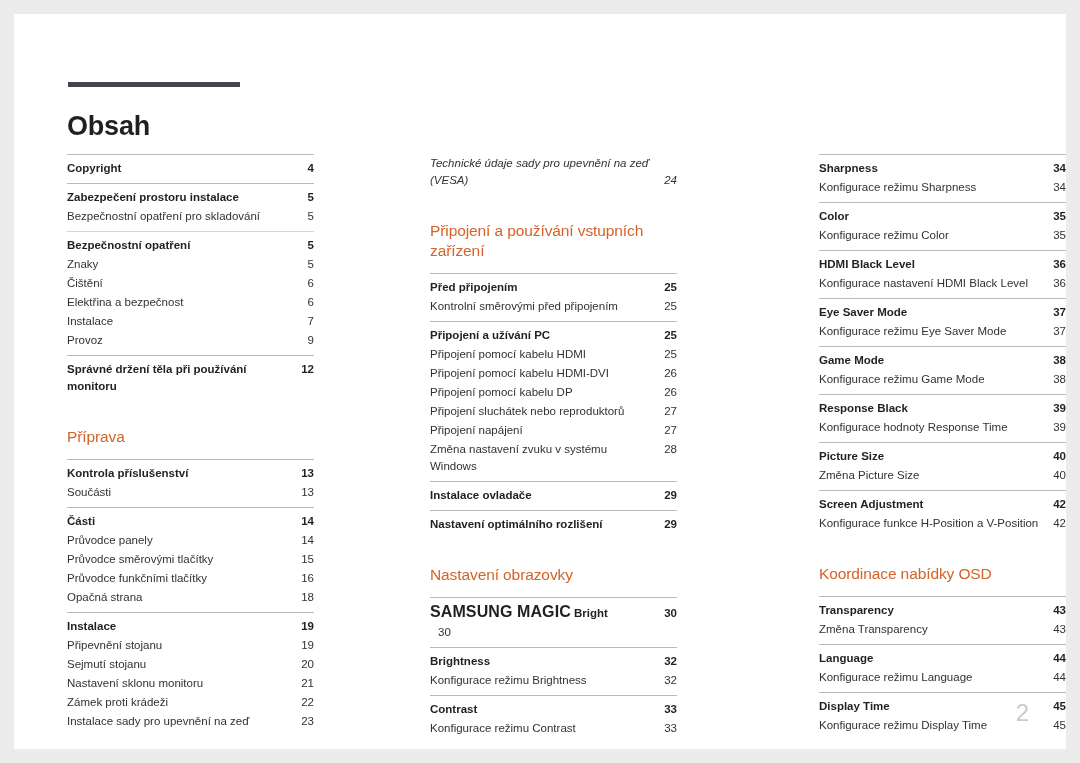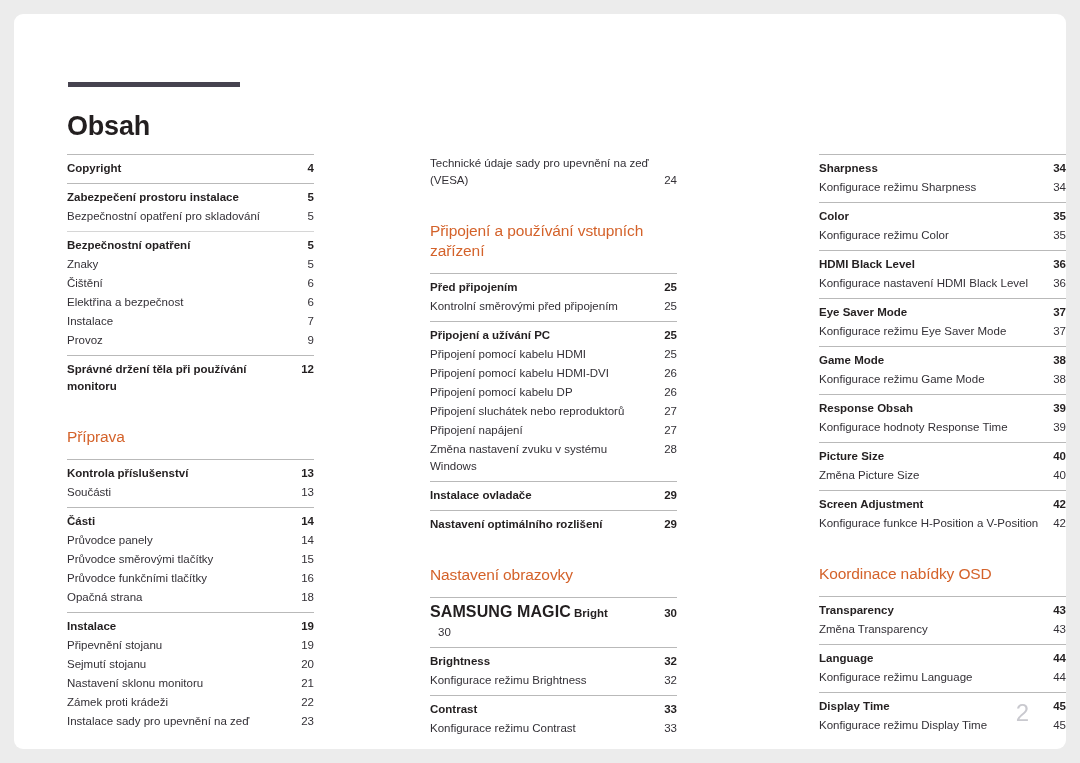--- a/index.html
+++ b/index.html
@@ -8,21 +8,20 @@
     width: 1080px; height: 763px;
     background: #ececec;
     font-family: "Liberation Sans", sans-serif;
   }
   #page {
     position: absolute;
     left: 14px; top: 14px;
     width: 1052px; height: 735px;
     background: #ffffff;
     overflow: hidden;
-    border-radius: 9px;
   }
   #title-rule {
     position: absolute;
     left: 54px; top: 68px;
     width: 172px; height: 5px;
     background: #46434f;
   }
   #page-title {
     position: absolute;
     left: 53px; top: 79px;
@@ -77,21 +76,21 @@
   .row .p {
     font-size: 11.5px;
     color: #333036;
     padding-left: 8px;
     white-space: nowrap;
   }
   .row.b .t, .row.b .p {
     font-weight: bold;
     color: #231f20;
   }
-  .row.wrap { display: block; }
+  .row.wrap { display: block; font-style: italic; }
   .row.wrap .l1 {
     font-size: 11.5px;
     color: #333036;
     display: block;
   }
   .row.wrap .l2 {
     display: flex;
     justify-content: space-between;
     align-items: baseline;
   }
@@ -362,21 +361,21 @@
             <span class="t">Game Mode</span>
             <span class="p">38</span>
           </div>
           <div class="row">
             <span class="t">Konfigurace režimu Game Mode</span>
             <span class="p">38</span>
           </div>
         </div>
         <div class="grp">
           <div class="row b">
-            <span class="t">Response Obsah</span>
+            <span class="t">Response Black</span>
             <span class="p">39</span>
           </div>
           <div class="row">
             <span class="t">Konfigurace hodnoty Response Time</span>
             <span class="p">39</span>
           </div>
         </div>
         <div class="grp">
           <div class="row b">
             <span class="t">Picture Size</span>

